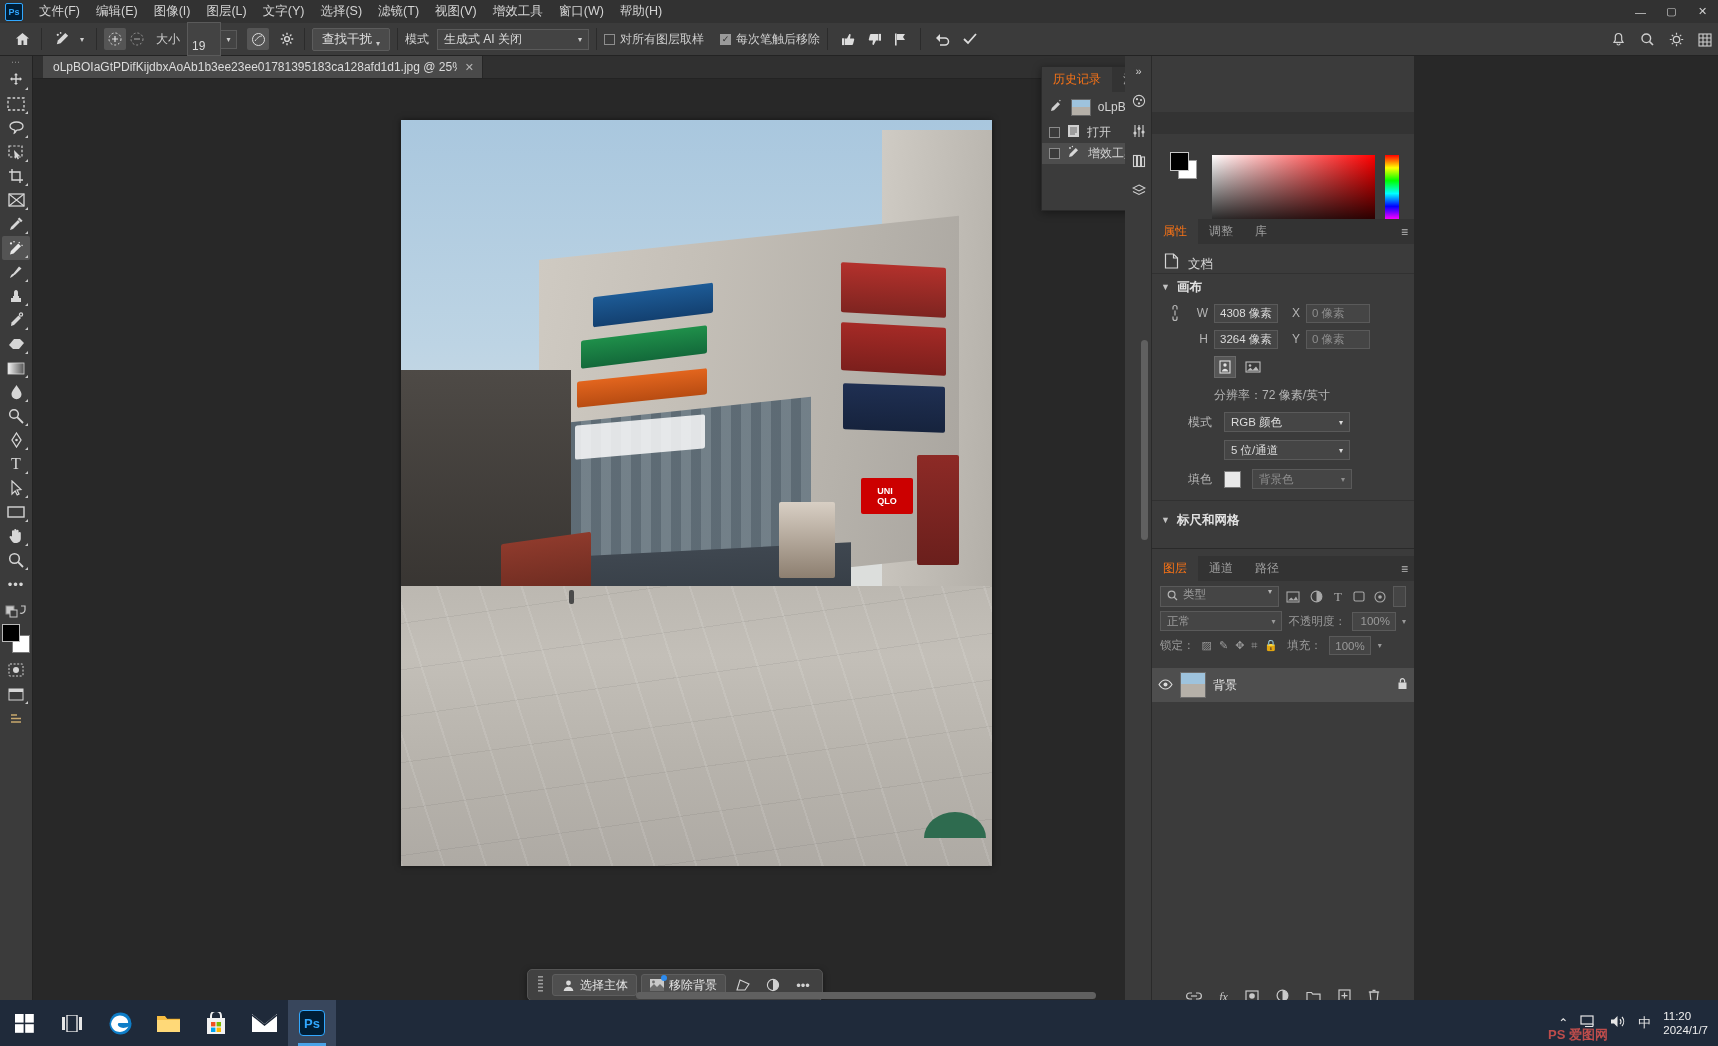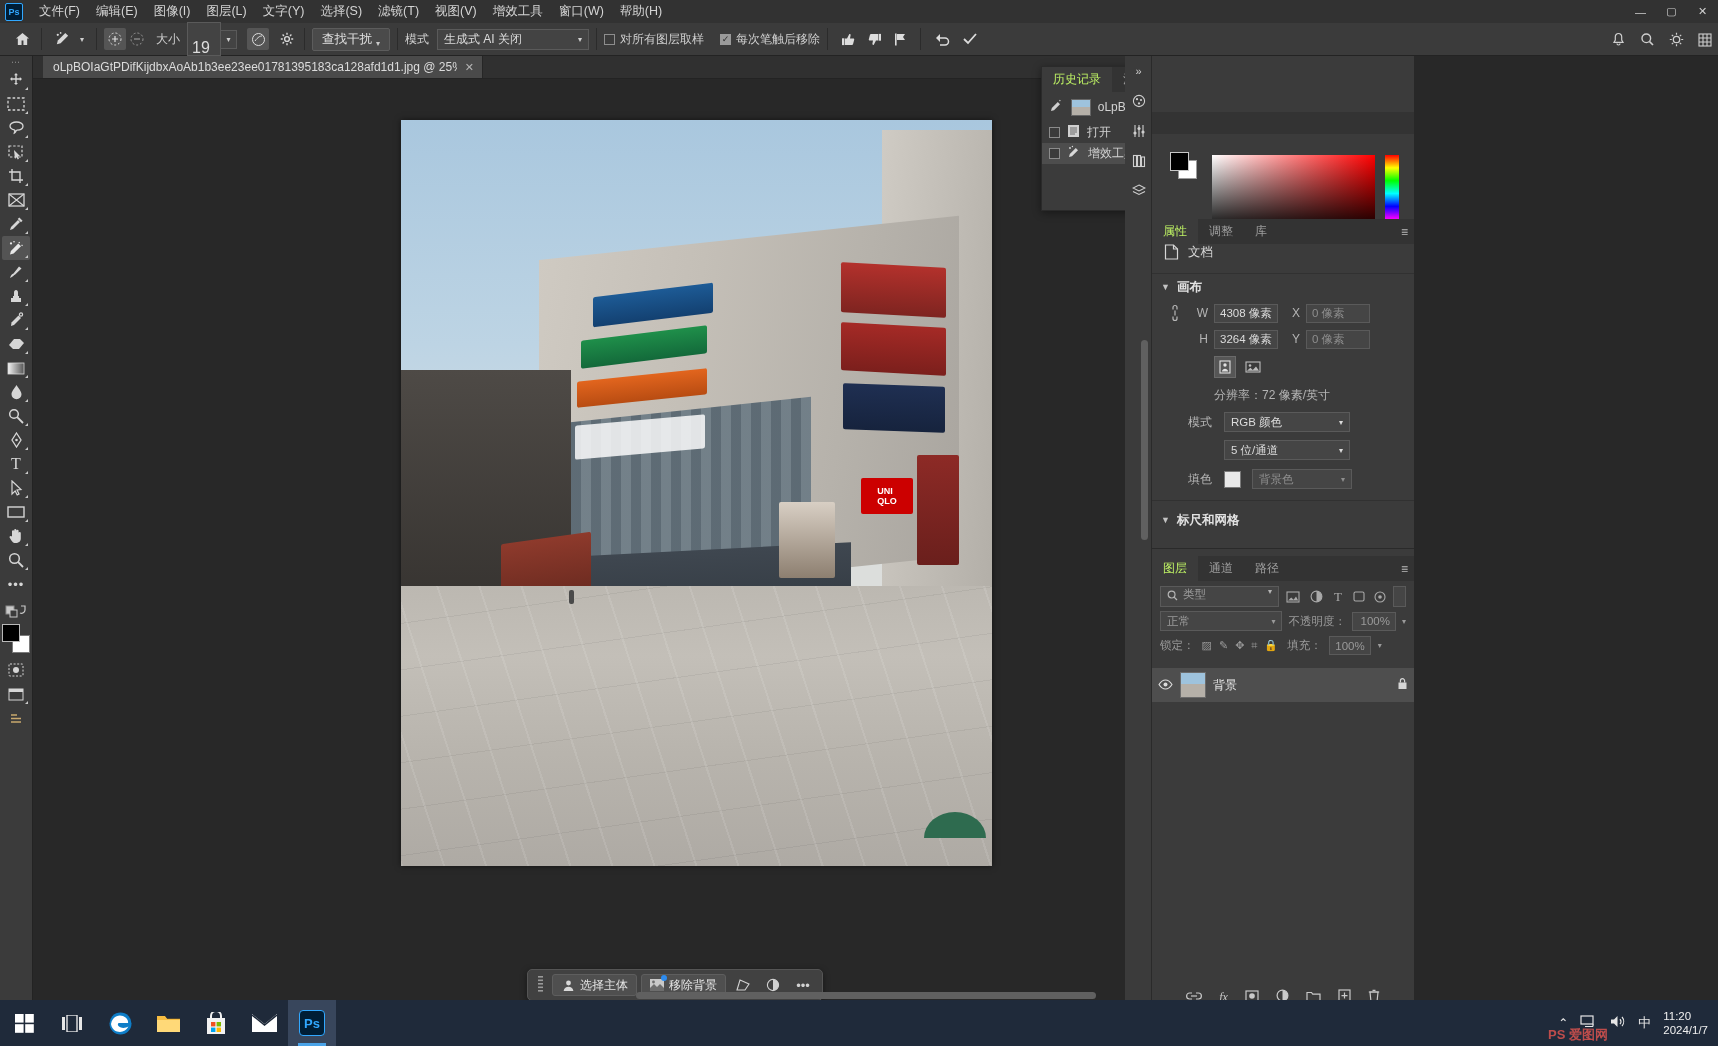--- a/index.html
+++ b/index.html
@@ -34,21 +34,21 @@
   .optionsbar {
     position:absolute; left:0; top:23px; width:1718px; height:33px;
     background:#3b3b3b; border-bottom:1px solid #232323;
     display:flex; align-items:center;
   }
   .ob-sep { width:1px; height:22px; background:#2b2b2b; margin:0 7px; }
   .ob-icon { color:#cfcfcf; display:flex; align-items:center; justify-content:center; }
   .ob-label { color:#cfcfcf; font-size:12px; white-space:nowrap; }
   .ob-input {
     background:#434343; border:1px solid #5a5a5a; color:#dcdcdc;
-    font-size:16px; height:19px; padding:16px 4px; width:34px; text-align:left;
+    font-size:12px; height:19px; padding:16px 4px; width:34px; text-align:left;
     font-family:"Liberation Sans", sans-serif;
   }
   .ob-spin {
     background:#434343; border:1px solid #5a5a5a; border-left:none;
     width:16px; height:19px; display:flex; align-items:center; justify-content:center;
     color:#cfcfcf; font-size:8px;
   }
   .ob-btnbox {
     background:#4a4a4a; border:1px solid #5c5c5c; color:#e0e0e0;
     font-size:12.5px; height:23px; padding:0 9px;
@@ -166,21 +166,21 @@
   .ctx-icon { width:14px; height:14px; display:flex; align-items:center; justify-content:center; }
 
   
   .panel-dock { position:absolute; right:0; top:56px; width:262px; bottom:31px; background:#3b3b3b; }
   .rail { position:absolute; right:262px; top:56px; width:27px; bottom:31px; background:#3b3b3b; border-right:1px solid #2a2a2a;}
   .rail-icon { width:27px; height:30px; display:flex; align-items:center; justify-content:center; color:#cfcfcf;}
 
   .panel { background:#3b3b3b; border-bottom:1px solid #2a2a2a; }
   .panel-tabs { display:flex; height:25px; background:#333333; align-items:stretch; position:relative;}
   .ptab { padding:0 11px; display:flex; align-items:center; font-size:12px; color:#9e9e9e; background:#333; }
-  .ptab.active { background:#3b3b3b; color:#bef264; }
+  .ptab.active { background:#3b3b3b; color:#f97316; }
   .ptab-menu { position:absolute; right:6px; top:0; height:25px; display:flex; align-items:center; color:#bdbdbd; font-size:12px;}
 
   .prop-row { display:flex; align-items:center; height:26px; padding:0 10px; gap:6px; }
   .prop-label { color:#b4b4b4; font-size:12px; }
   .prop-field {
     background:#454545; border:1px solid #5a5a5a; color:#dcdcdc; font-size:11.5px;
     height:19px; padding:0 5px; display:flex; align-items:center;
   }
   .prop-field.dim { color:#8e8e8e; }
   .prop-select {
@@ -790,21 +790,21 @@
       <div style="position:absolute;right:10px;top:122px;width:7px;height:7px;border:1px solid #9a9a9a;"></div>
     </div>
 
     <div class="panel" style="position:absolute;left:0;top:163px;width:262px;height:330px;">
       <div class="panel-tabs">
         <div class="ptab active">属性</div>
         <div class="ptab">调整</div>
         <div class="ptab">库</div>
         <div class="ptab-menu">≡</div>
       </div>
-      <div style="display:flex;align-items:flex-start;gap:9px;height:30px;padding:0 12px;border-bottom:1px solid #313131;">
+      <div style="display:flex;align-items:flex-end;gap:9px;height:30px;padding:0 12px;border-bottom:1px solid #313131;">
         <span>
           <svg width="15" height="16" viewBox="0 0 15 16">
               <path d="M1.5 1h8l4 4v10h-12z" fill="none" stroke="#d6d6d6" stroke-width="1.2"></path>
               <path d="M9.5 1v4h4" fill="none" stroke="#d6d6d6" stroke-width="1.2"></path>
             </svg>
         </span>
         <span style="color:#d9d9d9;font-size:12.5px;">文档</span>
       </div>
 
       <div class="sect-head">

